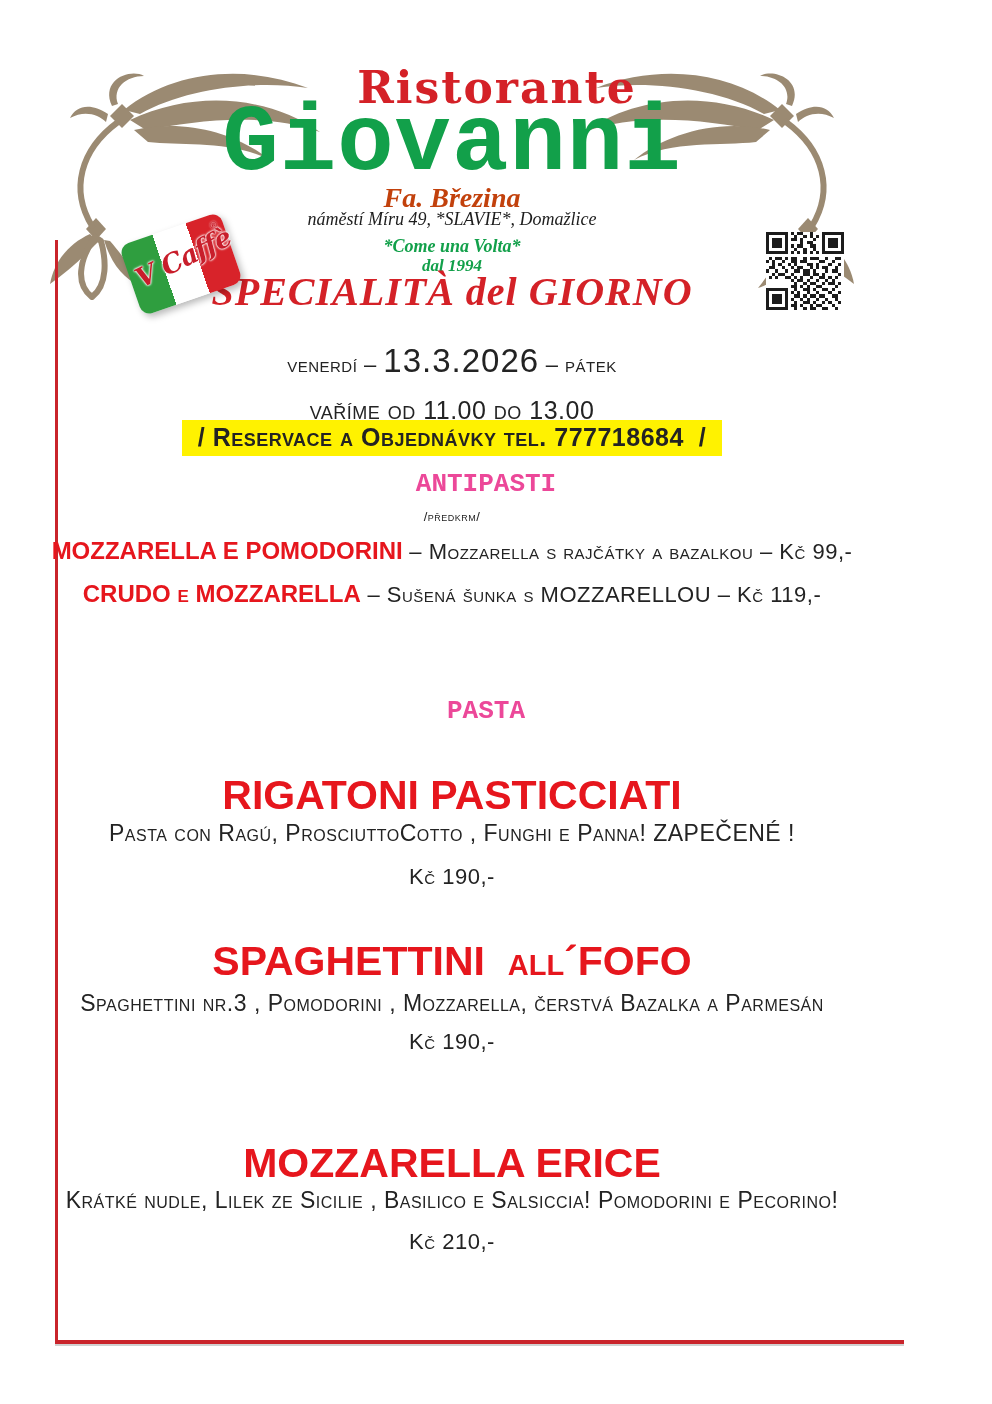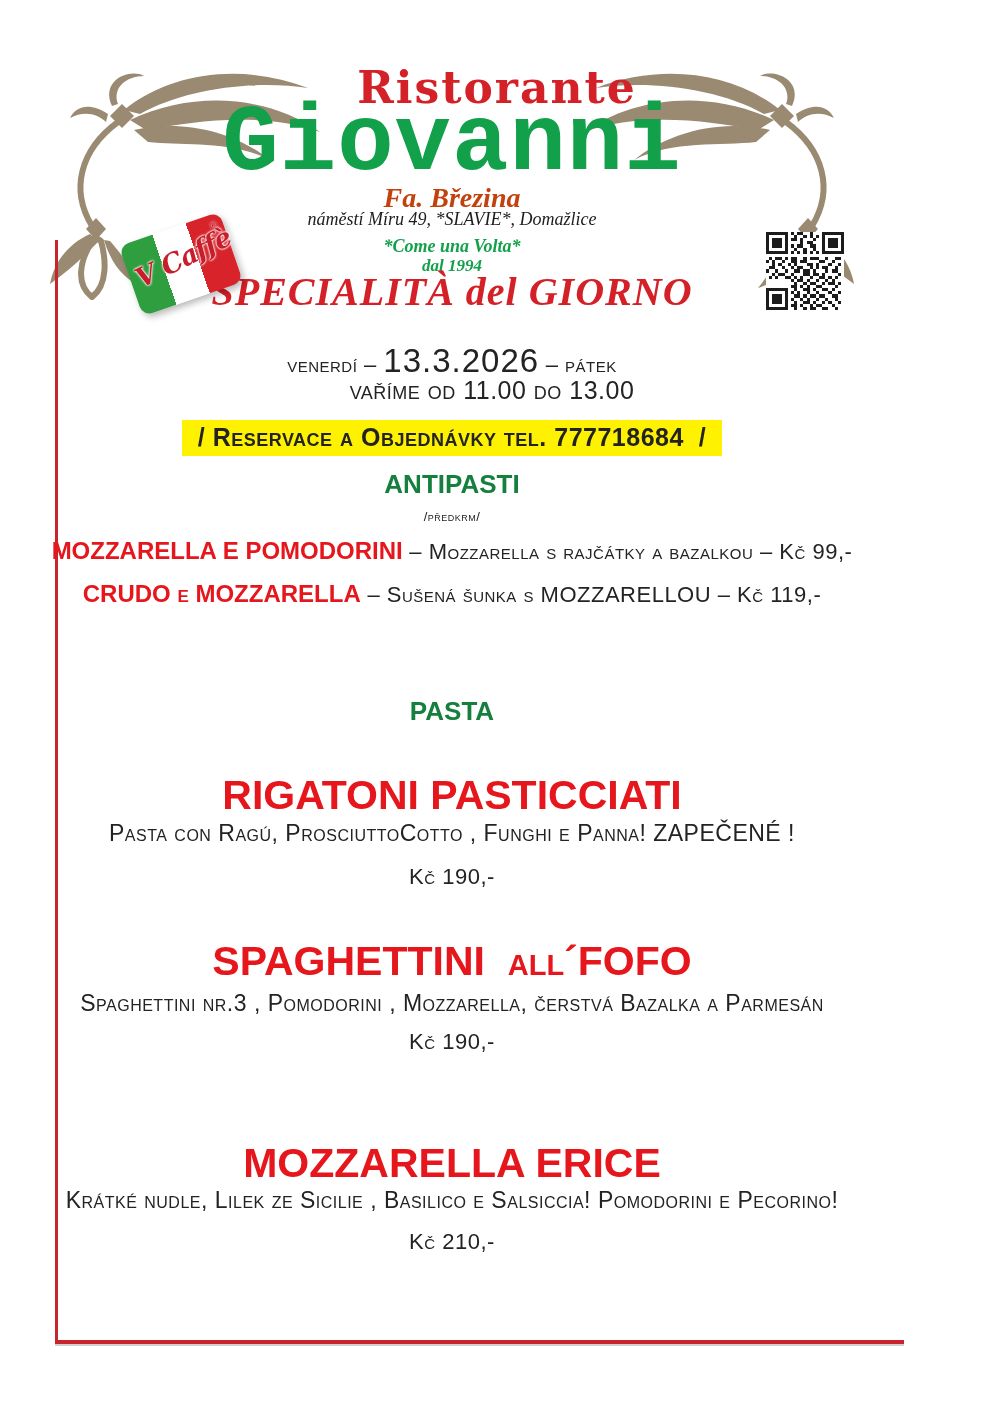--- a/index.html
+++ b/index.html
@@ -63,25 +63,25 @@
     text-shadow:0 0 2px #fff;
   }
   
   .qr{position:absolute;left:766px;top:232px;width:78px;height:78px;}
   
   .mline{position:absolute;left:0;width:100%;text-align:center;line-height:1.15;
          font-variant:small-caps;letter-spacing:.5px;color:#232323;}
   .pre{white-space:pre;}
   .date-line{top:342px;font-size:22px;}
   .date-big{font-size:33px;letter-spacing:1px;}
-  .hours-line{top:376px;font-size:25px;margin-left:40px;}
+  .hours-line{top:396px;font-size:25px;}
   .resv-line{top:420px;font-size:25px;font-weight:600;}
   .resv-line .hl{background:#fff200;display:inline-block;padding:3px 16px 4px;}
-  .sec-title{font-family:Liberation Sans, sans-serif;font-variant:normal;
-             font-weight:bold;color:#15803d;letter-spacing:0;}
+  .sec-title{font-family:Liberation Mono, monospace;font-variant:normal;
+             font-weight:bold;color:#ec4899;letter-spacing:0;padding-left:34px;}
   .antipasti-title{top:470px;font-size:26px;}
   .predkrm{top:510px;font-size:13px;}
   .item1{top:537px;}
   .item2{top:580px;}
   .item-line{font-size:22px;}
   .item-name{font-family:"Liberation Sans",sans-serif;font-variant:small-caps;
              font-weight:bold;color:#e6161d;font-size:24px;letter-spacing:0;}
   .pasta-title{top:697px;font-size:26px;}
   .dish-name{font-weight:bold;color:#e6161d;font-size:41px;font-variant:small-caps;letter-spacing:0;}
   .dish1-name{top:772px;}

